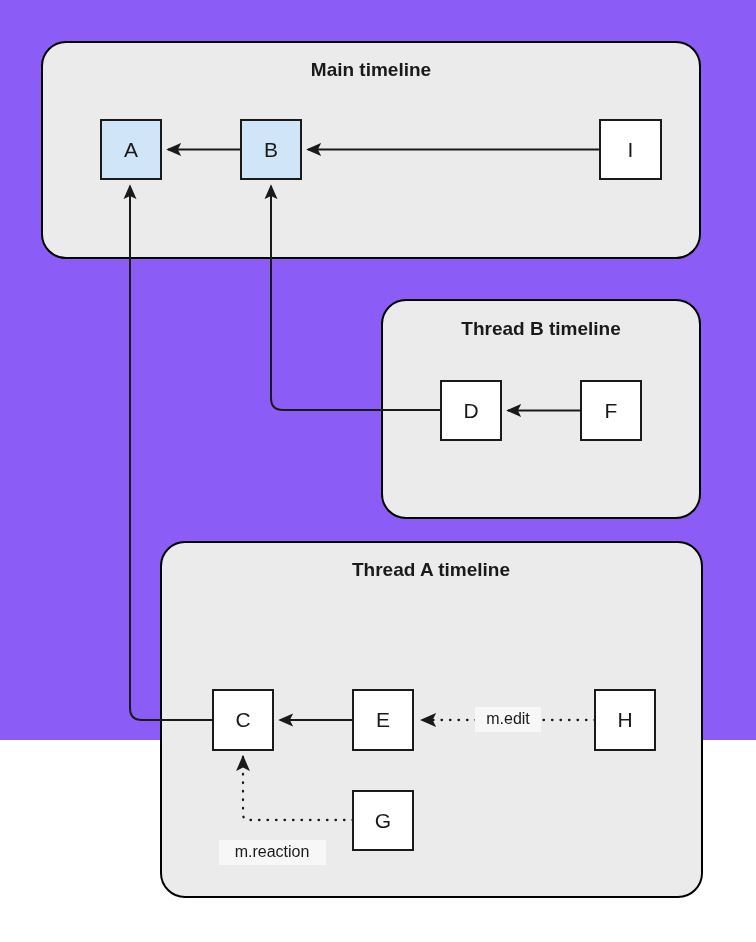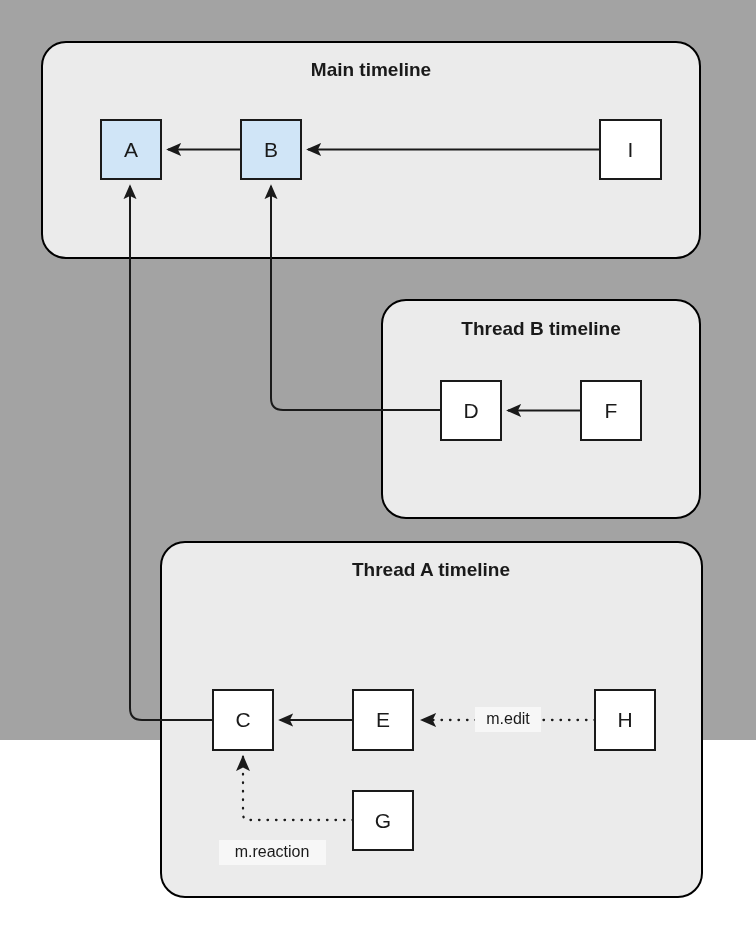--- a/index.html
+++ b/index.html
@@ -10,21 +10,21 @@
   body {
     width: 756px;
     height: 942px;
     font-family: "Liberation Sans", sans-serif;
     overflow: hidden;
   }
   #canvas {
     position: relative;
     width: 756px;
     height: 740px;
-    background: #a3a3a3;
+    background: #8b5cf6;
   }
   svg.diagram {
     position: absolute;
     top: 0;
     left: 0;
     width: 756px;
     height: 942px;
   }
   .panel-rect {
     fill: #ebebeb;

